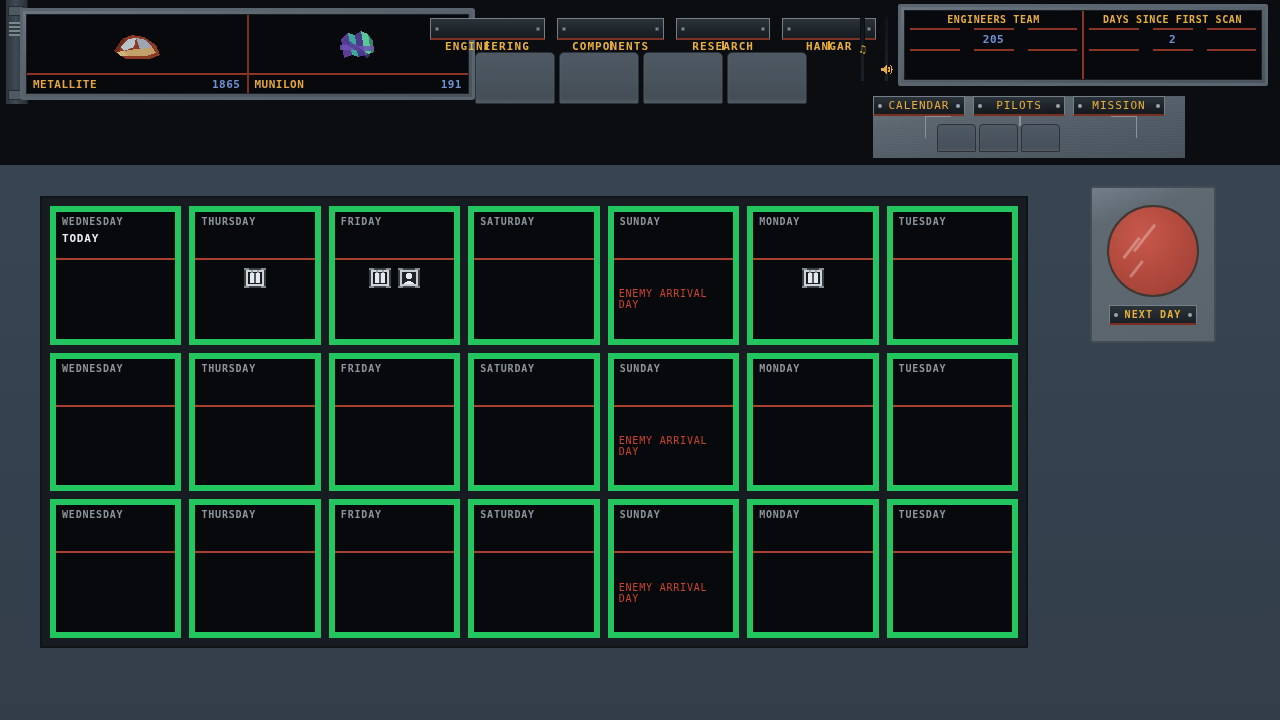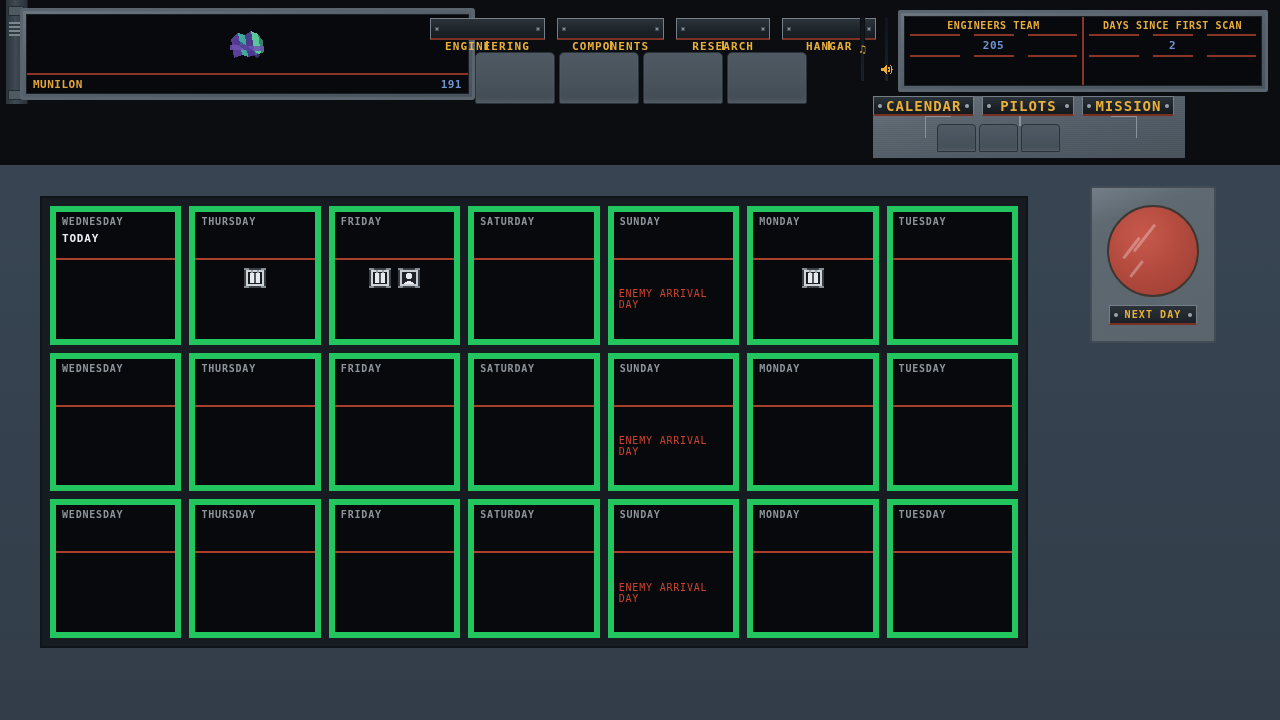--- a/index.html
+++ b/index.html
@@ -146,21 +146,21 @@
   .slider-knob {
     position: absolute; width: 17px; height: 17px;
     left: 50%; transform: translateX(-50%);
     display: flex; align-items: center; justify-content: center;
     font-size: 11px; color: #e7ab3c;
     cursor: pointer;
   }
 
   
   #stats-panel {
-    position: absolute; left: 898px; top: 10px;
+    position: absolute; left: 898px; top: 4px;
     width: 370px; height: 82px;
     border: 3px solid #5b656f;
     padding: 3px; border-radius: 2px;
   }
   #stats-inner {
     width: 100%; height: 100%;
     background: #07090c; display: flex;
     border: 1px solid #1a1f25;
   }
   .stat-cell {
@@ -196,21 +196,21 @@
   #sub-tabs { display: flex; gap: 8px; }
   .sub-plate {
     position: relative; height: 20px; min-width: 92px;
     background: linear-gradient(180deg,#2b333a 0%, #1b2126 60%, #151a1f 100%);
     border: 1px solid #757e87;
     border-bottom: 2px solid #7a2f23;
     display: flex; align-items: center; justify-content: center;
     padding: 0 12px; cursor: pointer;
   }
   .sub-plate .sub-label {
-    font-size: 14px; font-weight: bold; color: #e9b03c; letter-spacing: 1px;
+    font-size: 11px; font-weight: normal; color: #e9b03c; letter-spacing: 1px;
   }
   #sub-bodies {
     position: absolute; left: 64px; top: 28px;
     display: flex; gap: 3px;
   }
   .sub-body {
     width: 39px; height: 28px;
     border-radius: 4px 4px 1px 1px;
     background: linear-gradient(180deg,#4f5a64,#454e57);
     border: 1px solid #2a3138;
@@ -316,20 +316,36 @@
 
   <div id="left-rail">
     <div class="rail-cap top"></div>
     <div class="rail-lines"></div>
     <div class="rail-cap bot"></div>
   </div>
 
   <div id="resource-panel" class="metal-plate">
     <div id="resource-inner">
 
+      <div class="res-cell">
+        <div class="res-art">
+          <svg class="res-icon" viewBox="0 0 62 42" shape-rendering="crispEdges">
+            <path d="M8 26 L16 14 L26 10 L38 12 L50 20 L54 30 L44 34 L20 34 Z" fill="#8c3a26"></path>
+            <path d="M14 22 L22 14 L30 13 L28 22 L18 26 Z" fill="#b8c4cc"></path>
+            <path d="M30 13 L40 15 L46 22 L34 24 Z" fill="#9aa7b2"></path>
+            <path d="M18 26 L30 24 L34 24 L46 22 L50 28 L40 31 L22 31 Z" fill="#c2a06b"></path>
+            <path d="M10 27 L18 26 L22 31 L14 31 Z" fill="#d0b177"></path>
+            <path d="M8 26 L16 14 L20 14 L12 27 Z" fill="#6e2b1c"></path>
+          </svg>
+        </div>
+        <div class="res-footer">
+          <span class="res-name">METALLITE</span>
+          <span class="res-val">1865</span>
+        </div>
+      </div>
 
 
       <div class="res-cell">
         <div class="res-art">
           <svg class="res-icon" viewBox="0 0 62 42" shape-rendering="crispEdges">
             <path d="M14 14 L21 8 L25 30 L17 33 Z" fill="#5b3f96"></path>
             <path d="M21 8 L28 10 L31 32 L25 30 Z" fill="#3ea89a"></path>
             <path d="M28 10 L34 6 L38 30 L31 32 Z" fill="#4b3a8c"></path>
             <path d="M34 6 L41 9 L44 28 L38 30 Z" fill="#58c79a"></path>
             <path d="M41 9 L46 16 L47 27 L44 28 Z" fill="#3c7f6e"></path>

